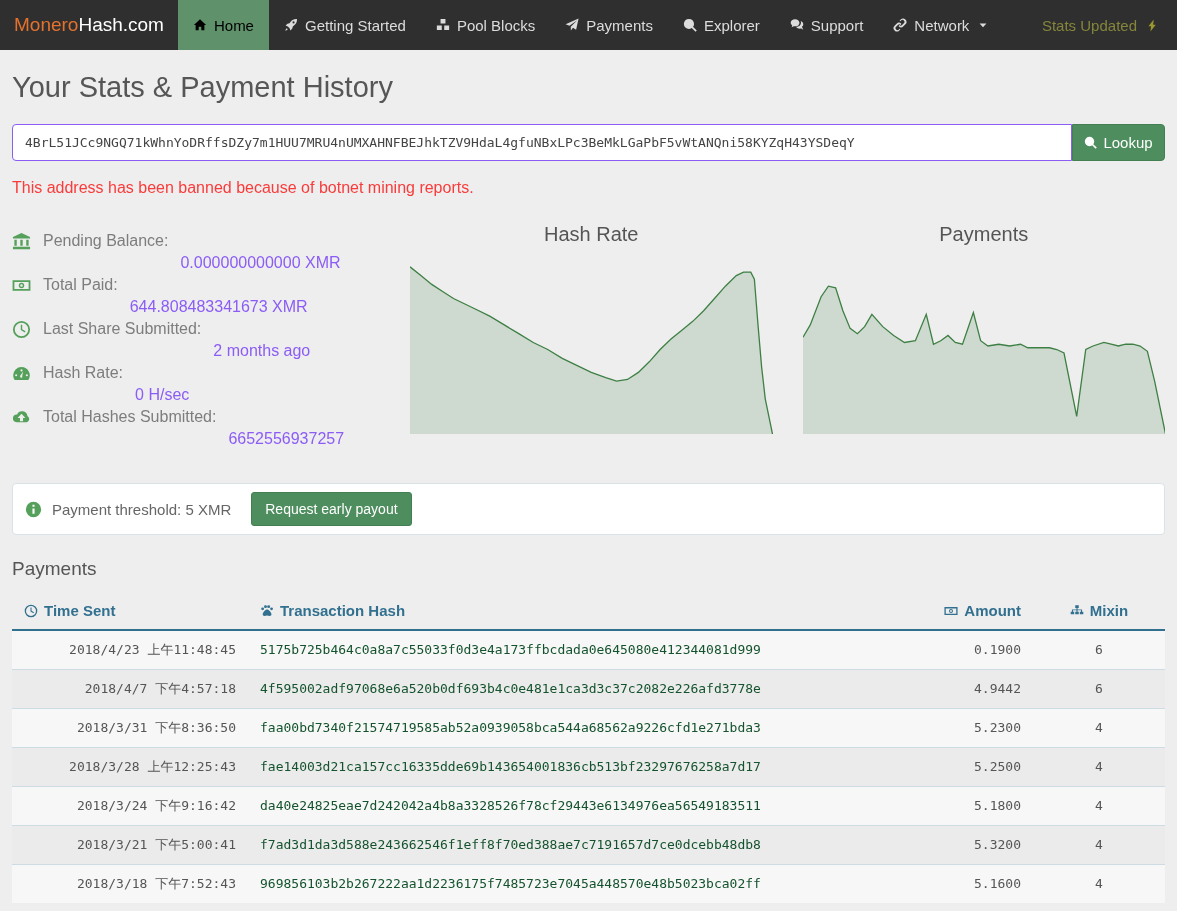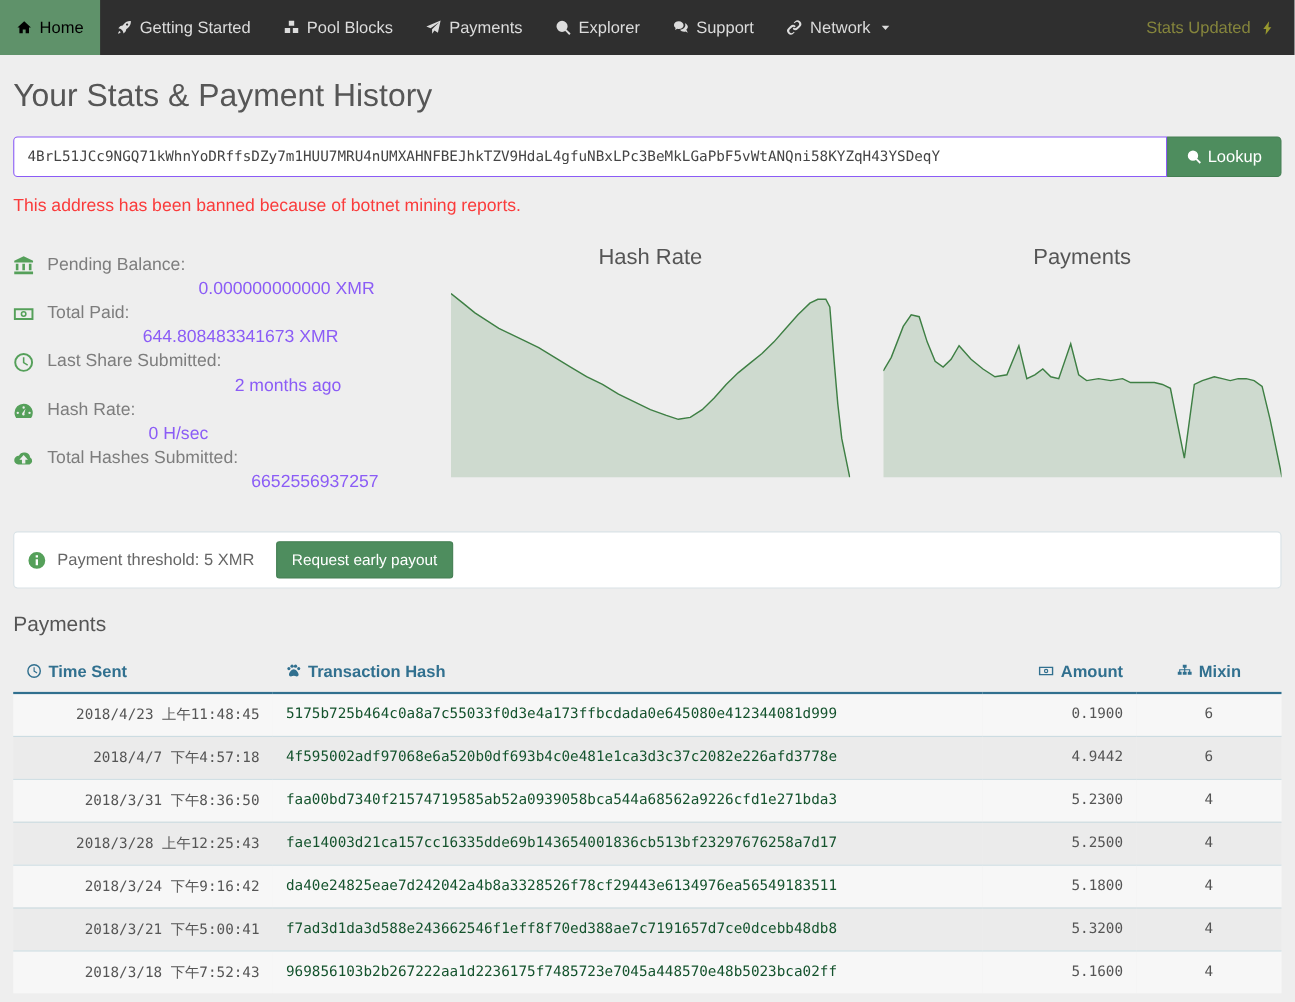--- a/index.html
+++ b/index.html
@@ -28,21 +28,21 @@
   
   .container { padding:0 12px; }
   h1.page-title { font-size:29px; color:#565656; font-weight:400; margin:21px 0 20px; }
 
   .lookup-row { display:flex; height:37px; }
   .addr-input {
     flex:1; height:37px; border:1px solid #8b5cf6; border-radius:4px 0 0 4px;
     padding:0 12px; font-family:"DejaVu Sans Mono", monospace; font-size:13px; color:#444; background:#fff; outline:none;
   }
   .lookup-btn {
-    width:104px; background:#4e8d5e; color:#fff; border:1px solid #447f53; border-radius:0 4px 4px 0;
+    width:93px; background:#4e8d5e; color:#fff; border:1px solid #447f53; border-radius:0 4px 4px 0;
     font-family:"Liberation Sans", sans-serif; font-size:15px; display:flex; align-items:center; justify-content:center; gap:6px; cursor:pointer;
   }
   .lookup-btn .ic svg { width:13px; height:13px; }
 
   .banned { color:#fa3b3b; font-size:16px; margin-top:18px; }
 
   
   .stats-wrap { display:flex; margin-top:22px; }
   .stats-list { width:398px; list-style:none; padding:0; margin:0; flex:none; }
   .stat { display:flex; align-items:center; height:44px; gap:12px; font-size:16px; color:#7d7d7d; white-space:nowrap; }
@@ -87,20 +87,24 @@
   tbody tr:nth-child(even) { background:#ebebeb; }
   td.time   { text-align:right; }
   td.hash   { color:#14532d; cursor:pointer; }
   td.amount { text-align:right; }
   td.mixin  { text-align:center; }
 </style>
 </head>
 <body>
 
 <nav class="navbar">
+  <div class="brand">
+    <span class="p1">Monero</span>
+      <span class="p2">Hash.com</span>
+  </div>
   <ul class="nav-items">
     <li class="nav-item active">
       <span class="ic">
           <svg viewBox="0 0 16 16">
             <path d="M8 1.5L1 8h2v6h3.5v-4h3v4H13V8h2z"></path>
           </svg>
         </span>
       <span>Home</span>
     </li>
     <li class="nav-item">

